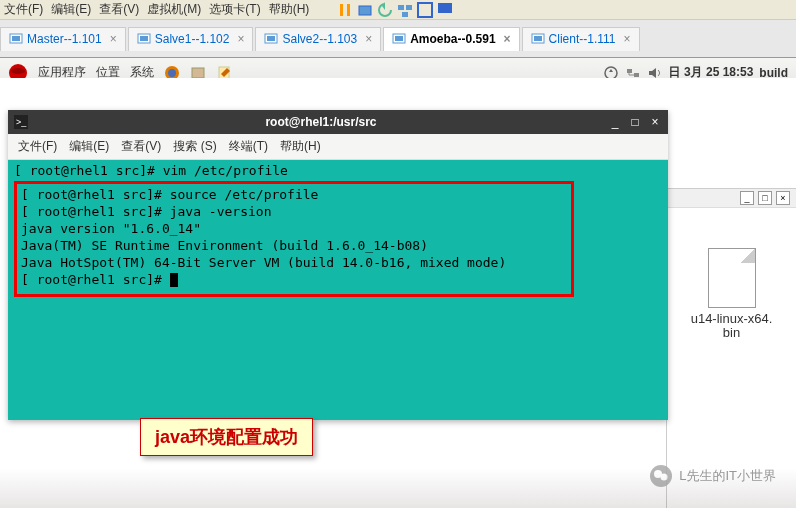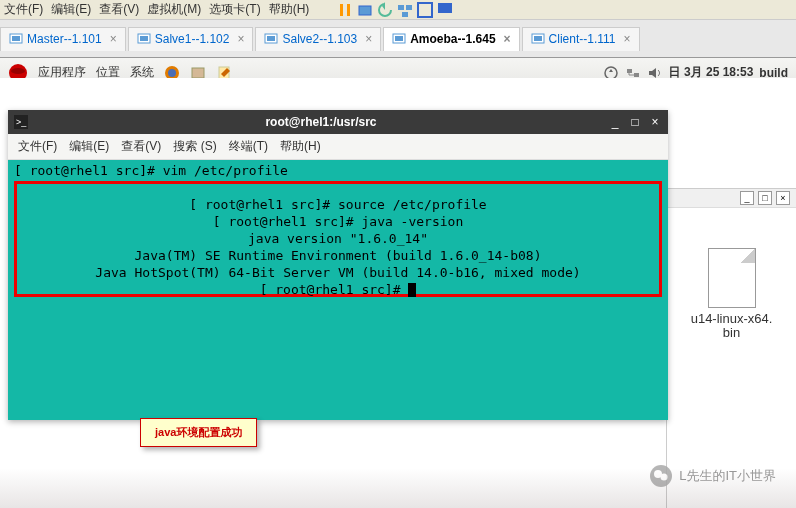--- a/index.html
+++ b/index.html
@@ -22,23 +22,23 @@
 .desktop-area { position: absolute; left: 0; right: 0; top: 78px; bottom: 0; background: #fff; }
 .terminal-window { position: absolute; left: 8px; top: 32px; width: 660px; background: #fff; box-shadow: 0 2px 6px rgba(0,0,0,0.3); }
 .titlebar { display: flex; align-items: center; background: #3a3a3a; color: #fff; height: 24px; padding: 0 6px; }
 .titlebar-icon { width: 14px; height: 14px; margin-right: 6px; }
 .titlebar-title { flex: 1; text-align: center; font-weight: bold; }
 .titlebar-btns { display: flex; gap: 6px; }
 .titlebar-btn { width: 14px; height: 14px; color: #fff; cursor: pointer; display: flex; align-items: center; justify-content: center; }
 .terminal-menu { display: flex; gap: 12px; padding: 4px 10px; background: #f5f5f3; color: #333; border-bottom: 1px solid #ddd; }
 .terminal-body { background: #14b8a6; padding: 2px 6px; font-family: "DejaVu Sans Mono", monospace; font-size: 13px; line-height: 17px; min-height: 260px; }
 .first-line { color: #000; }
-.red-box { border: 3px solid #e00; padding: 12px 4px; margin-top: 2px; width: 648px; height: 116px; text-align: center; }
+.red-box { border: 3px solid #e00; padding: 2px 4px; margin-top: 2px; width: 560px; height: 116px; }
 .cursor { display: inline-block; width: 8px; height: 14px; background: #000; vertical-align: text-bottom; }
-.callout { position: absolute; left: 140px; top: 340px; background: #ffffcc; border: 1px solid #cc0000; padding: 6px 14px; color: #c00; font-weight: bold; font-size: 11px; box-shadow: 3px 3px 5px rgba(0,0,0,0.3); }
+.callout { position: absolute; left: 140px; top: 340px; background: #ffffcc; border: 1px solid #cc0000; padding: 6px 14px; color: #c00; font-weight: bold; font-size: 18px; box-shadow: 3px 3px 5px rgba(0,0,0,0.3); }
 .file-icon-area { position: absolute; right: 20px; top: 60px; width: 100px; text-align: center; }
 .file-icon { width: 48px; height: 60px; margin: 0 auto; background: #fff; border: 1px solid #999; position: relative; }
 .file-icon::before { content: ""; position: absolute; top: 0; right: 0; width: 14px; height: 14px; background: linear-gradient(135deg, transparent 48%, #ccc 50%); }
 .file-label { font-size: 13px; color: #333; margin-top: 4px; line-height: 14px; }
 .watermark { position: absolute; right: 20px; bottom: 20px; display: flex; align-items: center; gap: 6px; color: #888; font-size: 13px; opacity: 0.85; }
 .wechat-icon { width: 24px; height: 24px; }
 .bottom-shadow { position: absolute; left: 0; right: 0; bottom: 0; height: 40px; background: linear-gradient(transparent, rgba(100,80,80,0.15)); pointer-events: none; }
 .side-win { position: absolute; right: 0; top: 110px; bottom: 0; width: 130px; background: #fff; border-left: 1px solid #ccc; border-top: 1px solid #ccc; }
 .side-win-title { display: flex; justify-content: flex-end; gap: 4px; padding: 2px 6px; background: #f0f0f0; border-bottom: 1px solid #ddd; }
 .side-btn { width: 14px; height: 14px; border: 1px solid #999; background: #fff; font-size: 9px; display: flex; align-items: center; justify-content: center; }
@@ -102,21 +102,21 @@
         <rect x="3" y="4" width="8" height="5" fill="#5b9bd5"></rect>
       </svg>
     <span>Salve2--1.103</span>
     <span class="tab-close">×</span>
   </div>
   <div class="tab active">
     <svg class="tab-icon" viewBox="0 0 14 14">
         <rect x="1" y="2" width="12" height="9" fill="#fff" stroke="#5b9bd5"></rect>
         <rect x="3" y="4" width="8" height="5" fill="#5b9bd5"></rect>
       </svg>
-    <span>Amoeba--1.645</span>
+    <span>Amoeba--0.591</span>
     <span class="tab-close">×</span>
   </div>
   <div class="tab">
     <svg class="tab-icon" viewBox="0 0 14 14">
         <rect x="1" y="2" width="12" height="9" fill="#fff" stroke="#5b9bd5"></rect>
         <rect x="3" y="4" width="8" height="5" fill="#5b9bd5"></rect>
       </svg>
     <span>Client--1.111</span>
     <span class="tab-close">×</span>
   </div>

